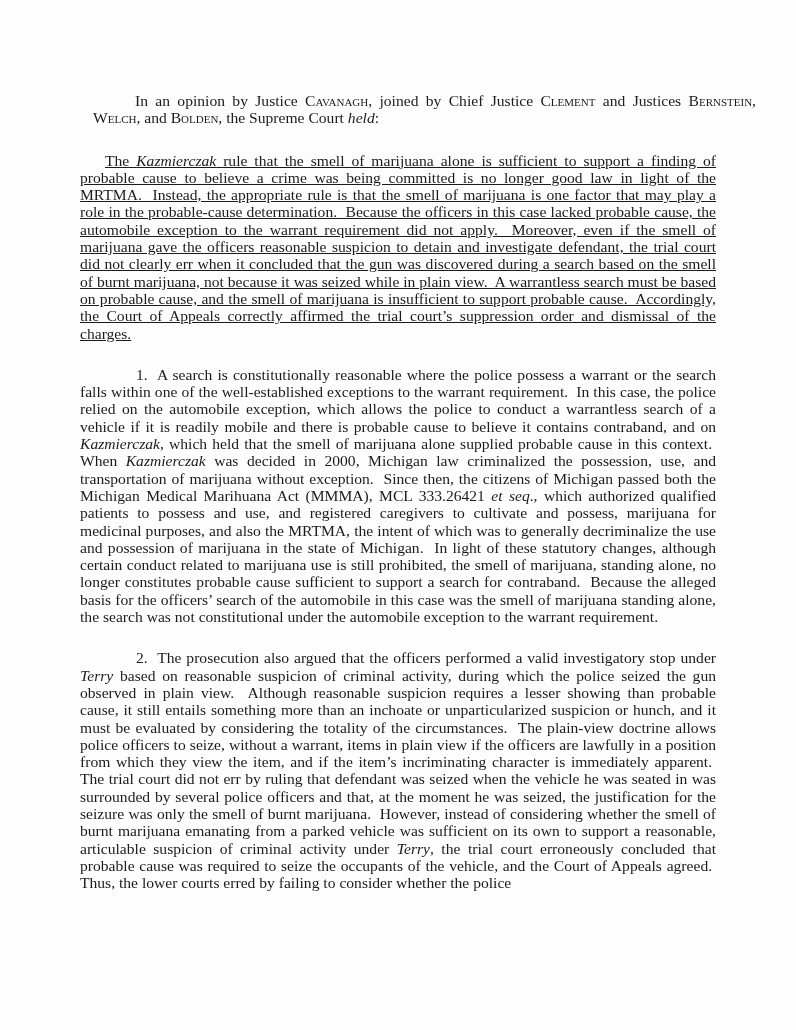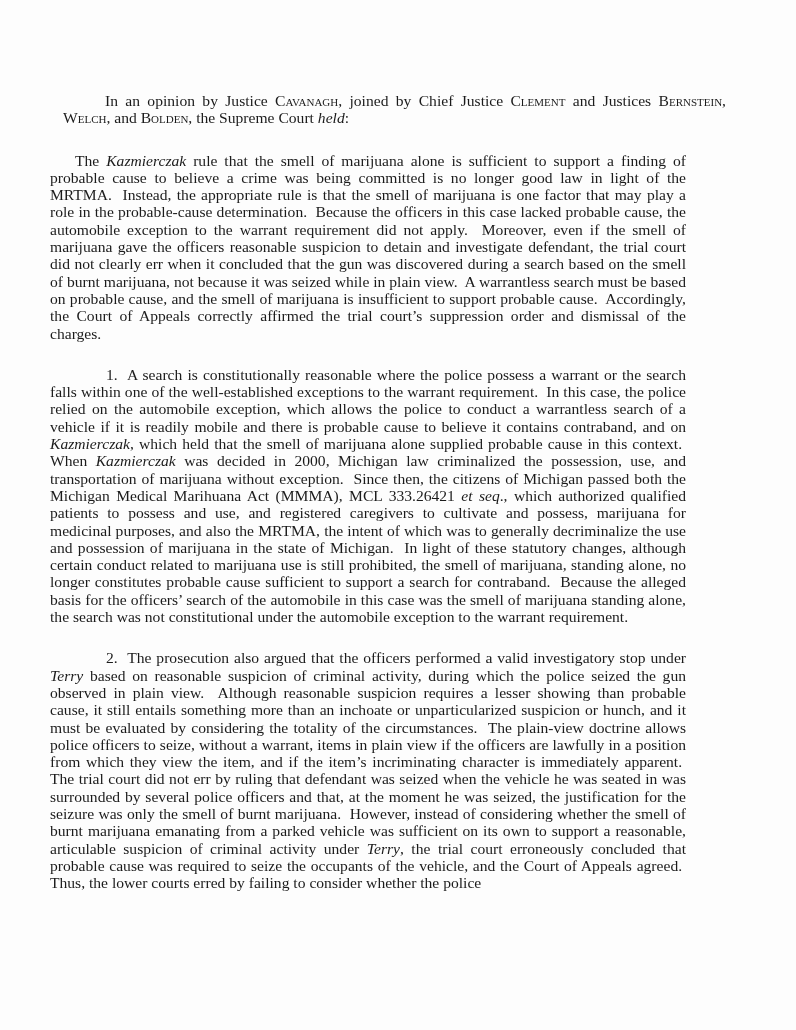--- a/index.html
+++ b/index.html
@@ -9,21 +9,21 @@
   }
   .page {
     position: relative;
     width: 796px;
     height: 1030px;
     background: #fdfdfd;
     overflow: hidden;
   }
   .doc {
     position: absolute;
-    left: 50px;
+    left: 80px;
     top: 92px;
     width: 636px;
     font-family: "Liberation Serif", "DejaVu Serif", serif;
     font-size: 15.6px;
     line-height: 17.3px;
     color: #1b1b1b;
     text-align: justify;
   }
   .doc p {
     margin: 0 0 24px 0;
@@ -31,20 +31,21 @@
   
   .doc p:nth-child(1) {
     margin-left: 13px;
     margin-right: -40px;
     text-indent: 42px;
     margin-bottom: 25px;
   }
   
   .doc p:nth-child(2) {
     text-indent: 25px;
+    text-decoration: underline;
   }
   
   .doc p:nth-child(3),
   .doc p:nth-child(4) {
     text-indent: 56px;
   }
   .plain { font-style: normal; }
   .italic { font-style: italic; }
   .smallcaps { font-variant: small-caps; }
 </style>

